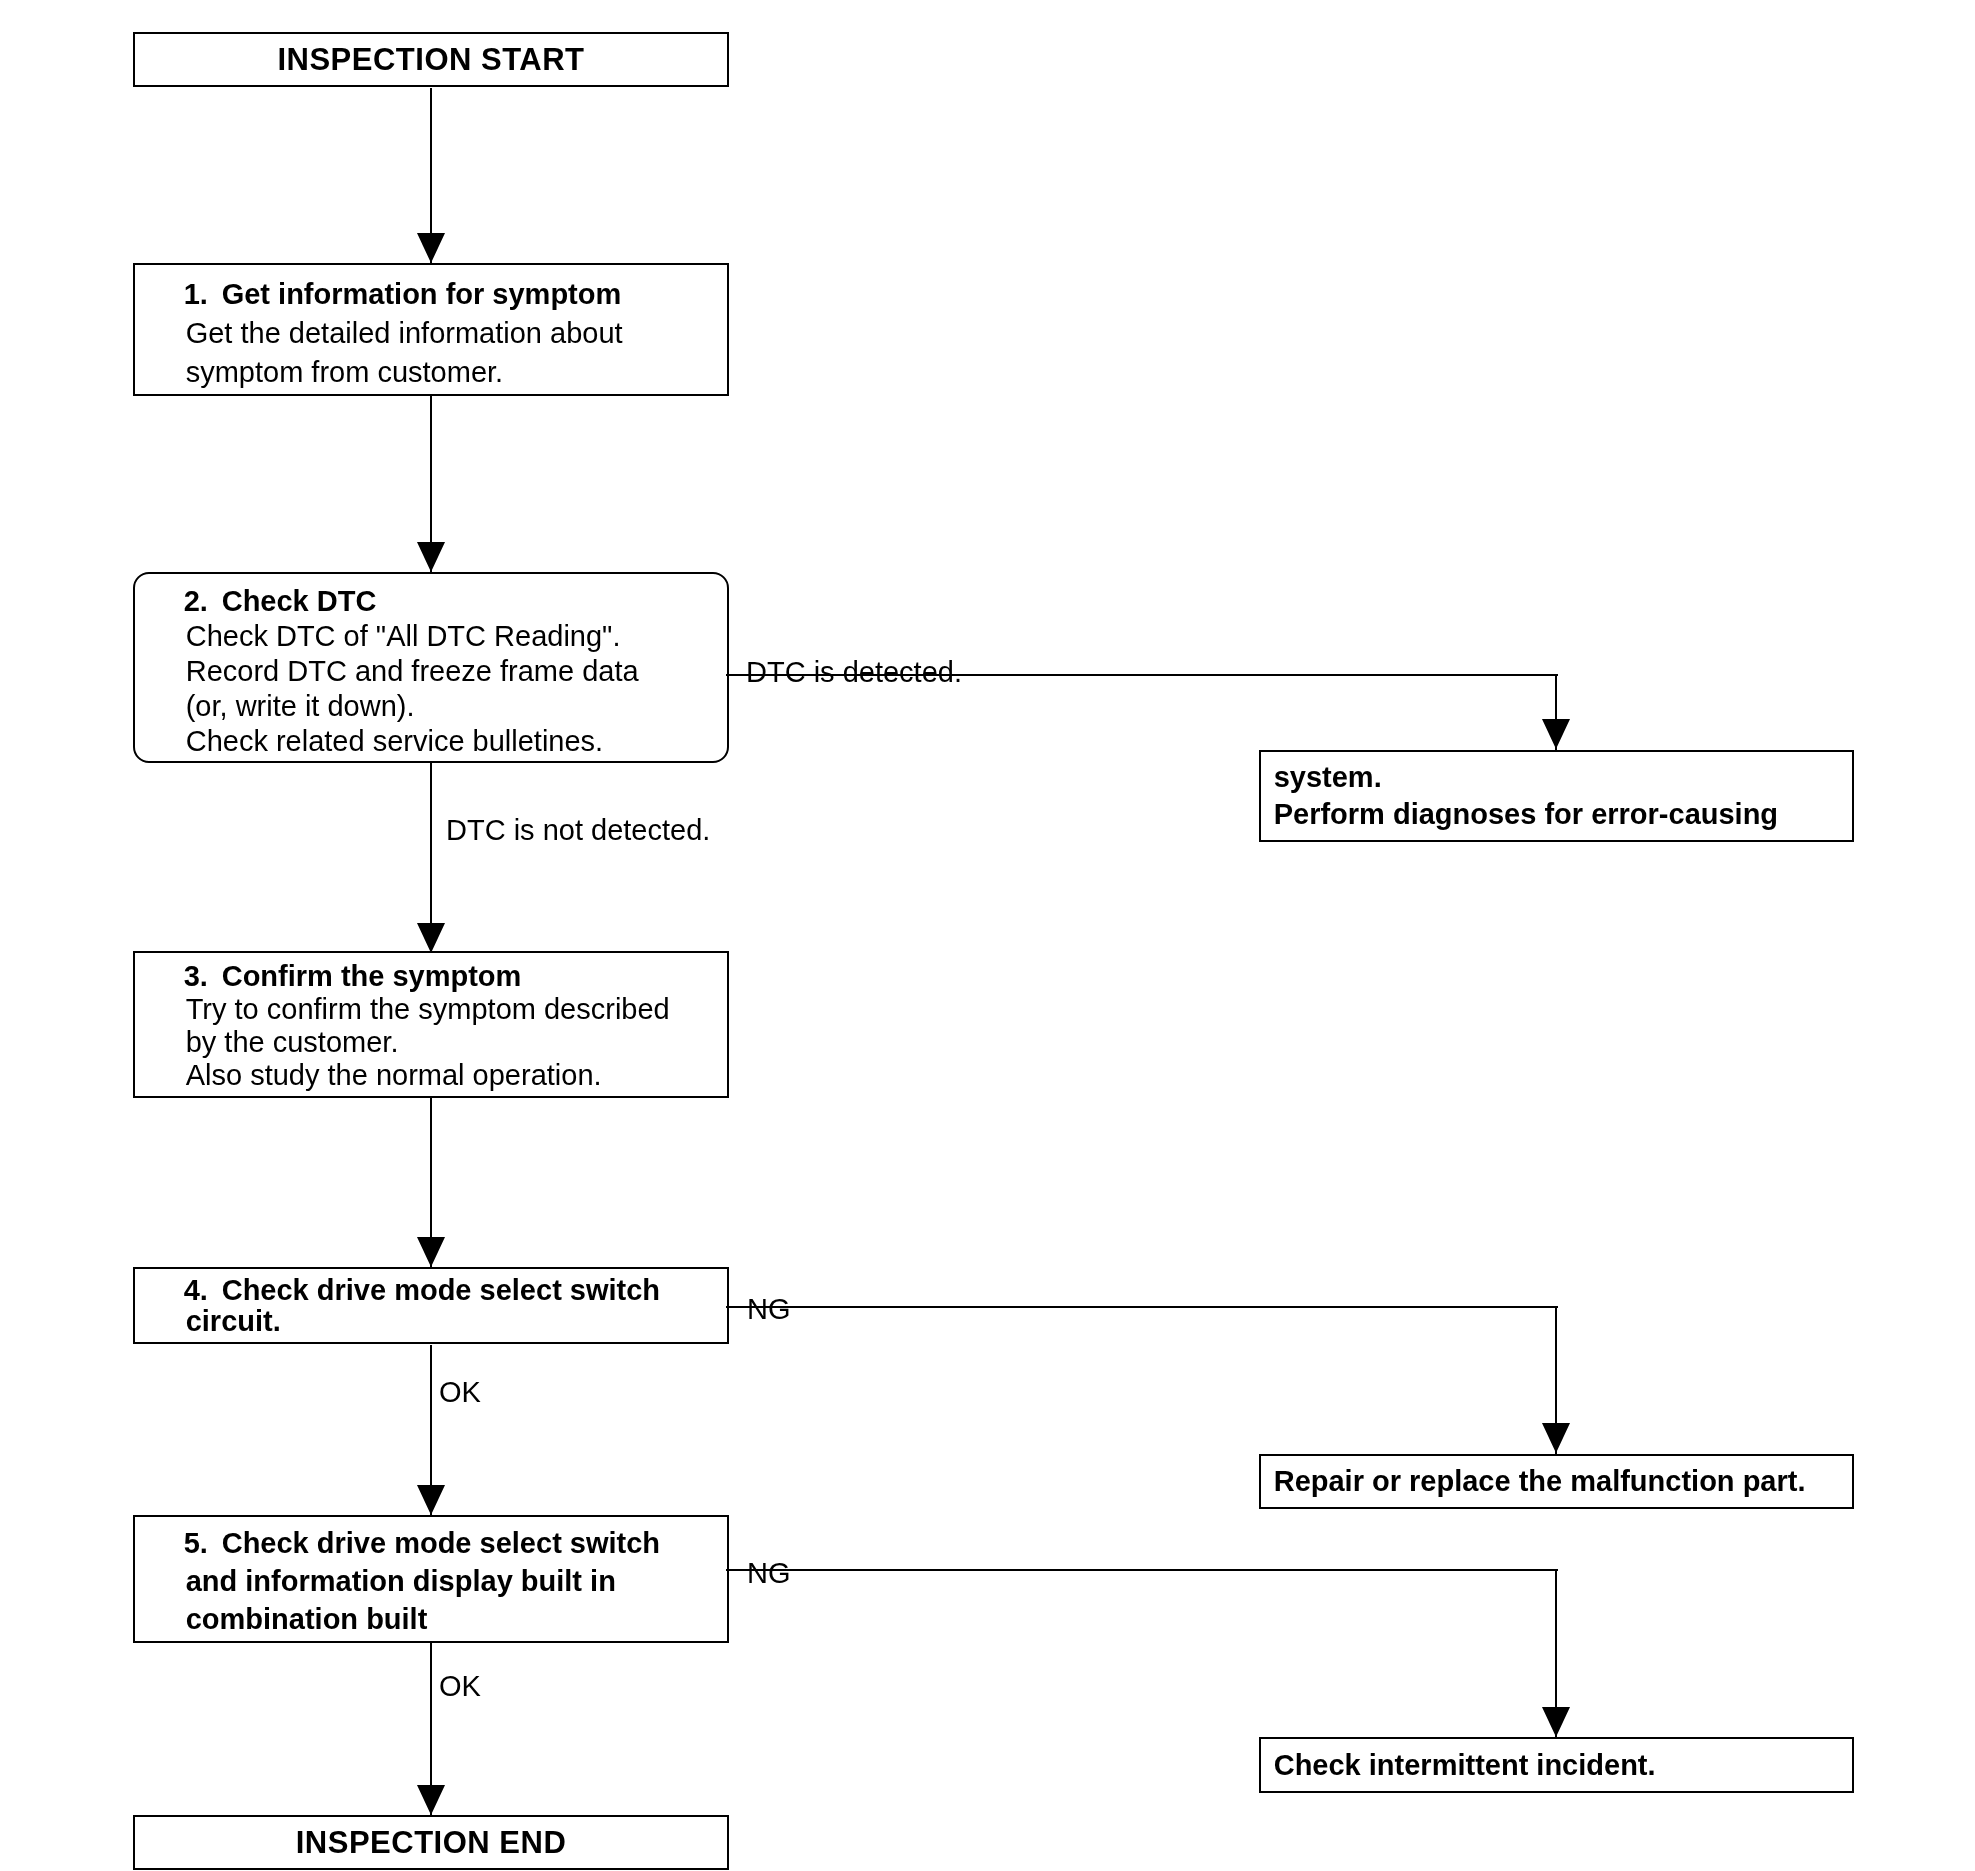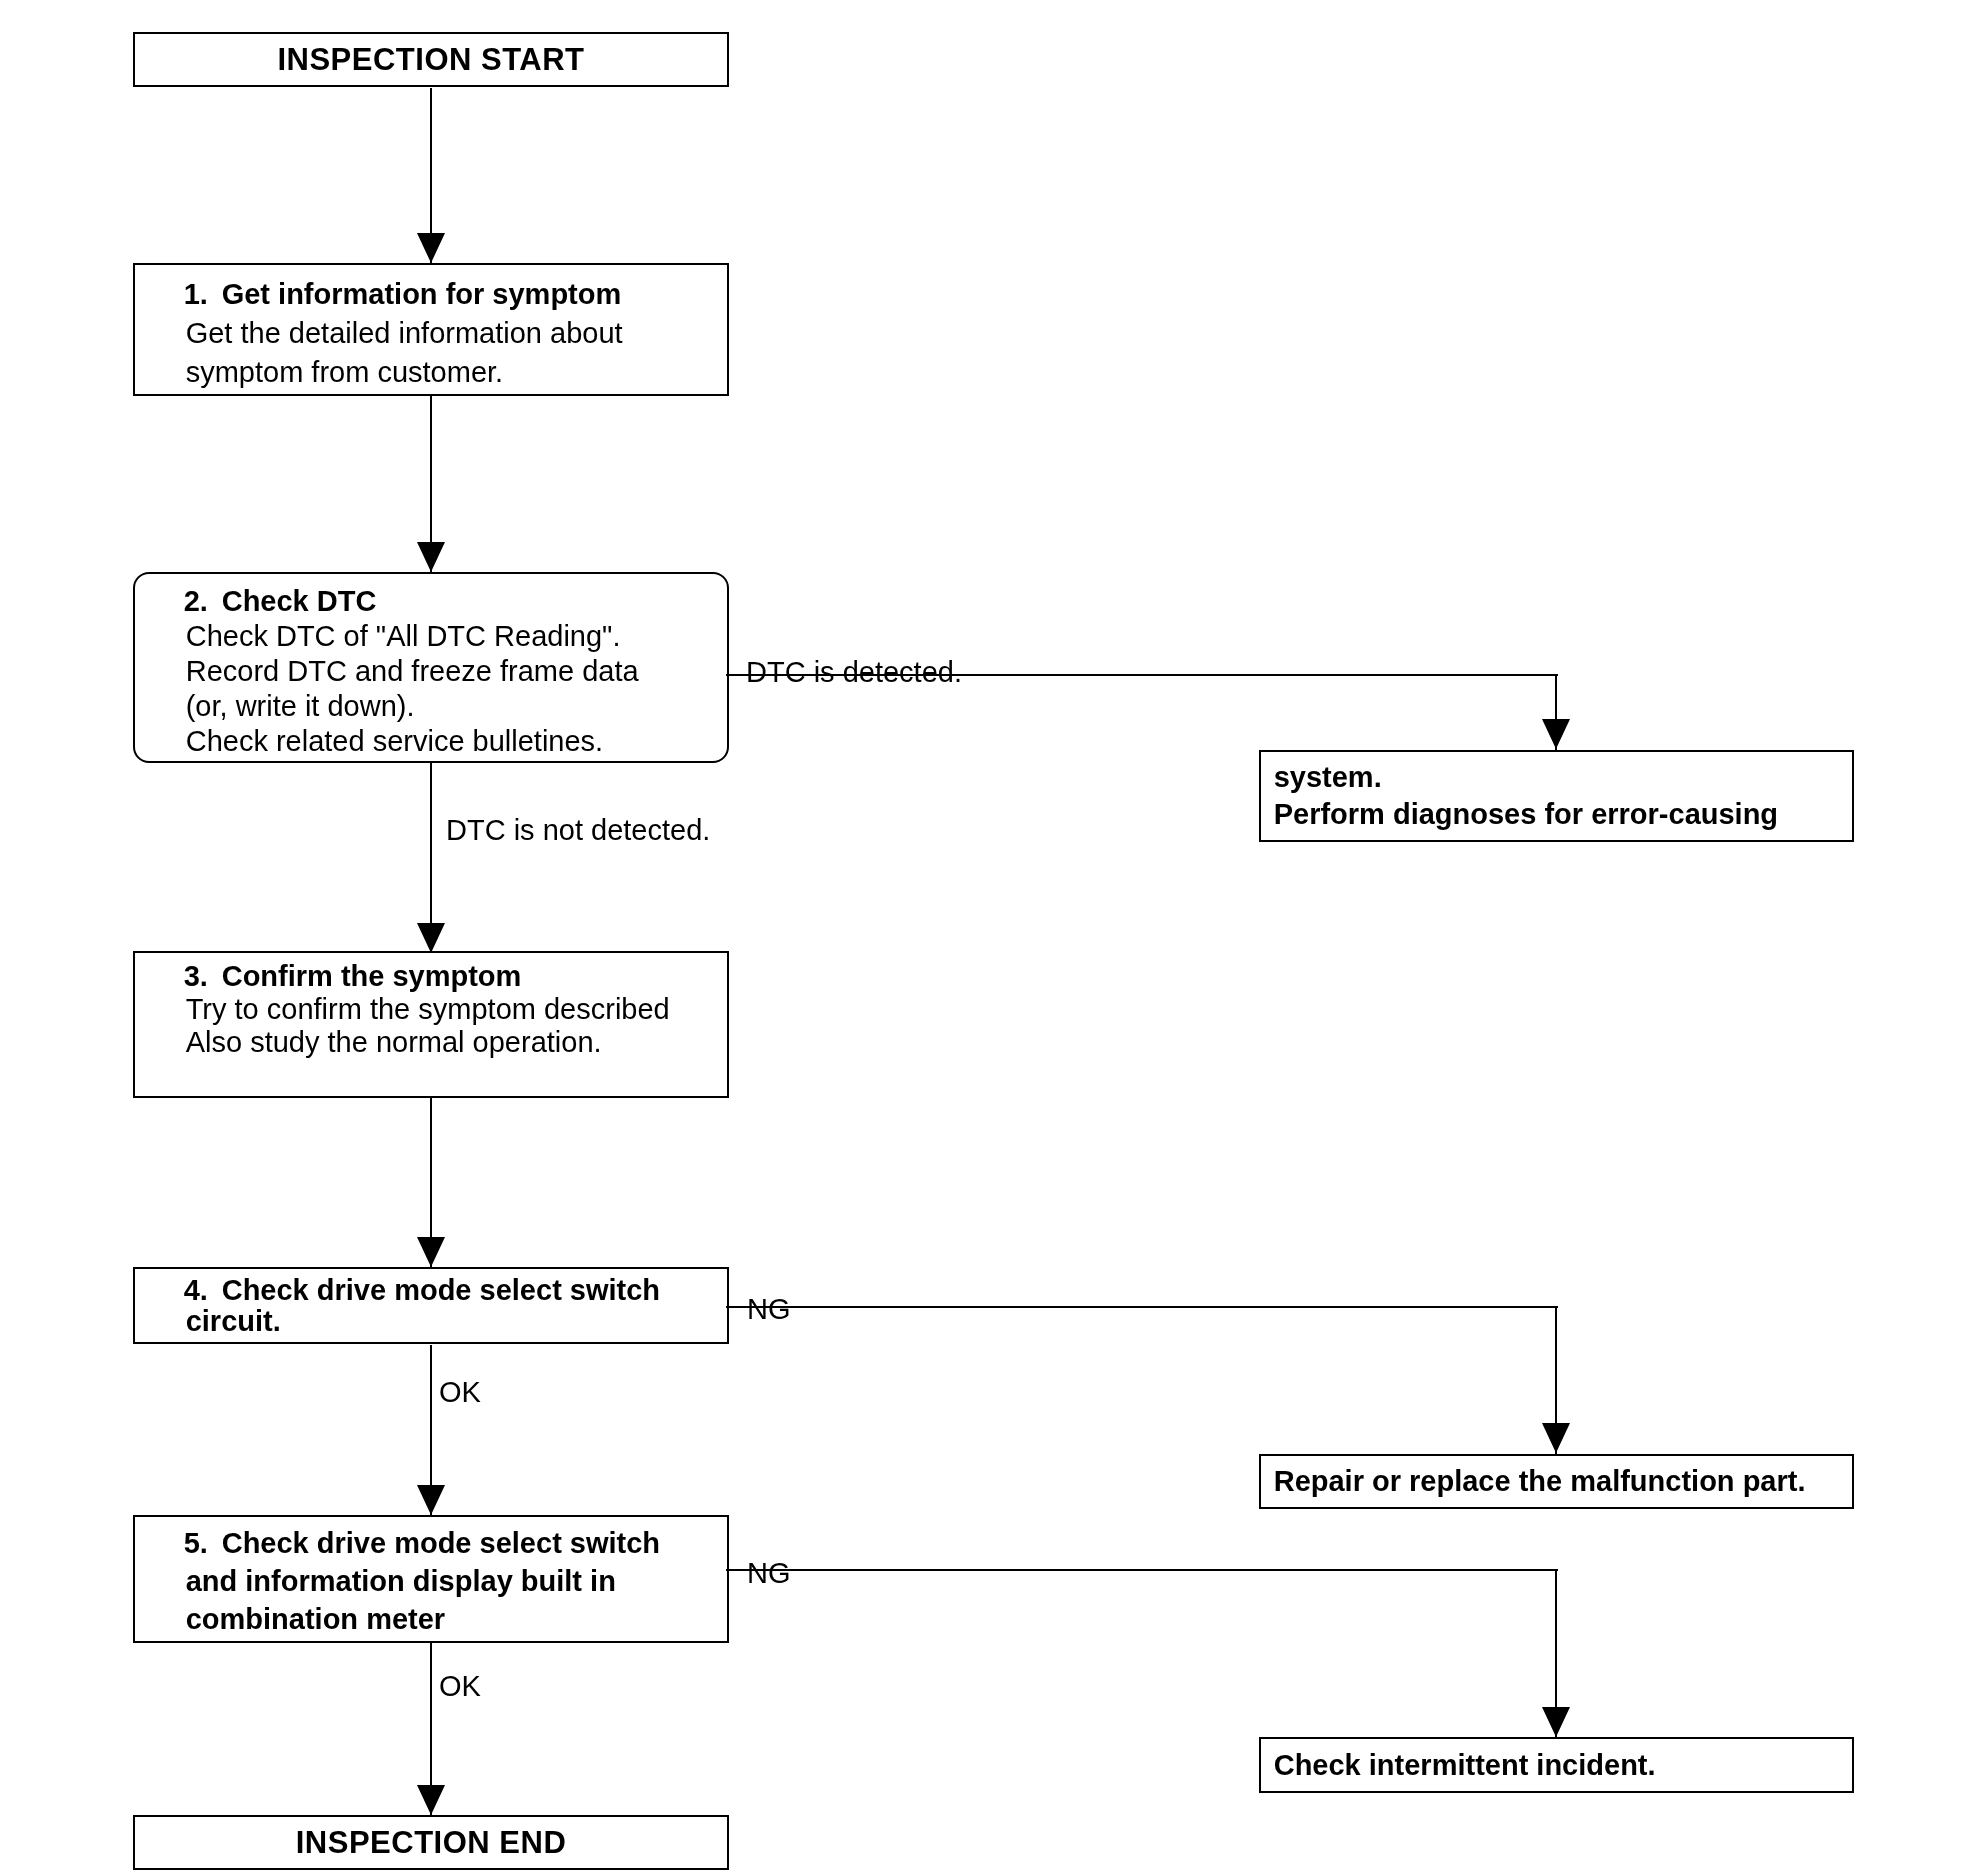--- a/index.html
+++ b/index.html
@@ -78,20 +78,21 @@
     <div class="rline">Perform diagnoses for error-causing</div>
   </div>
 
   <div class="lbl" style="left:446px;top:788px;">DTC is not detected.</div>
   <div class="vline" style="left:430px;top:762px;height:191px;"></div>
   <div class="ah" style="left:417px;top:923px;"></div>
 
   <div class="box step" style="left:133px;top:951px;width:596px;height:147px;line-height:33px;padding-top:6.8px;">
     <div class="tline"><span class="num">3.</span><span>Confirm the symptom</span></div>
     <div class="bline">Try to confirm the symptom described</div>
+    <div class="bline">by the customer.</div>
     <div class="bline">Also study the normal operation.</div>
   </div>
 
   <div class="vline" style="left:430px;top:1097px;height:170px;"></div>
   <div class="ah" style="left:417px;top:1237px;"></div>
 
   <div class="box step" style="left:133px;top:1267px;width:596px;height:77px;line-height:31px;padding-top:5.9px;">
     <div class="tline"><span class="num">4.</span><span>Check drive mode select switch</span></div>
     <div class="cont">circuit.</div>
   </div>
@@ -105,21 +106,21 @@
     <span class="rline">Repair or replace the malfunction part.</span>
   </div>
 
   <div class="lbl" style="left:439px;top:1350px;">OK</div>
   <div class="vline" style="left:430px;top:1345px;height:171px;"></div>
   <div class="ah" style="left:417px;top:1485px;"></div>
 
   <div class="box step" style="left:133px;top:1515px;width:596px;height:128px;line-height:38px;padding-top:6.8px;">
     <div class="tline"><span class="num">5.</span><span>Check drive mode select switch</span></div>
     <div class="cont">and information display built in</div>
-    <div class="cont">combination meter</div>
+    <div class="cont">combination built</div>
   </div>
 
   <div class="lbl" style="left:747px;top:1531px;">NG</div>
   <div class="hline" style="left:726px;top:1569px;width:832px;"></div>
   <div class="vline" style="left:1555px;top:1569px;height:169px;"></div>
   <div class="ah" style="left:1542px;top:1707px;"></div>
 
   <div class="box result single" style="left:1259px;top:1737px;width:595px;height:56px;">
     <span class="rline">Check intermittent incident.</span>
   </div>

